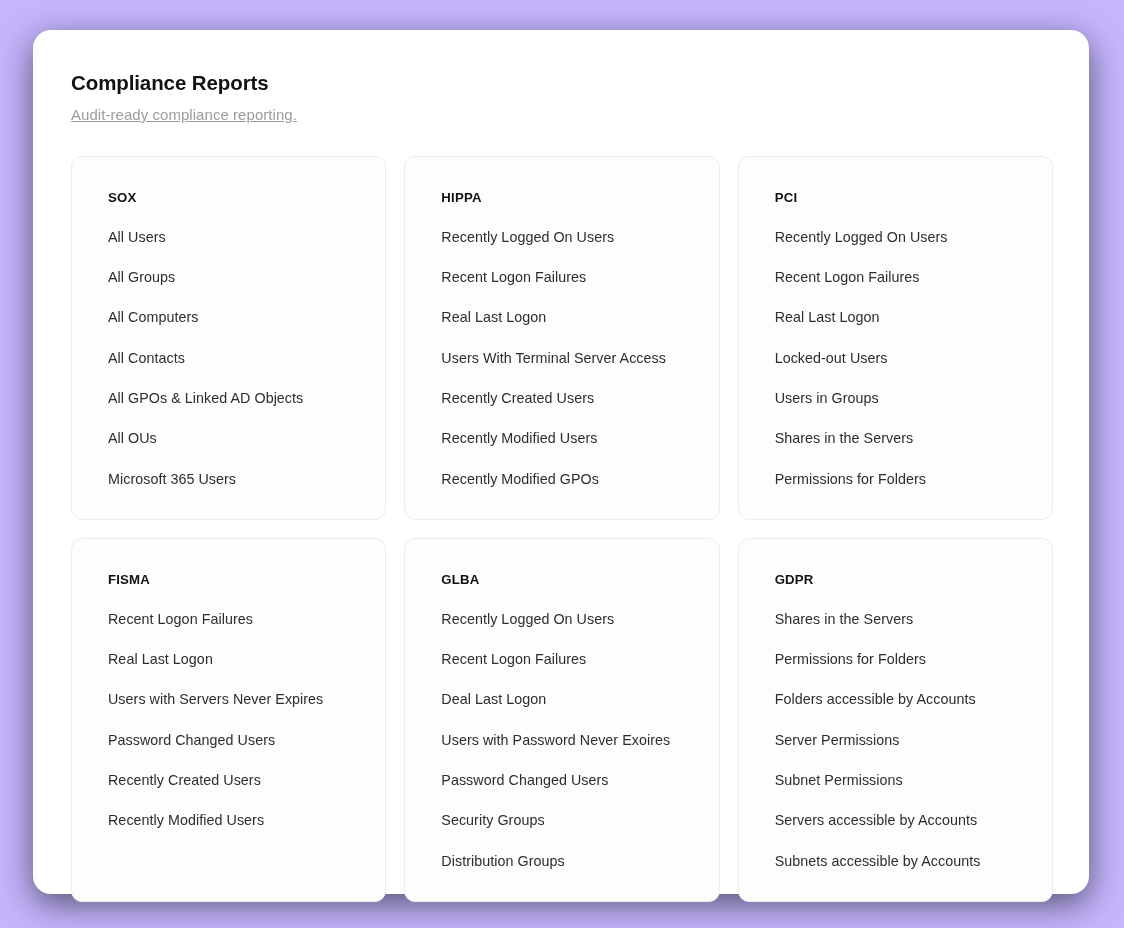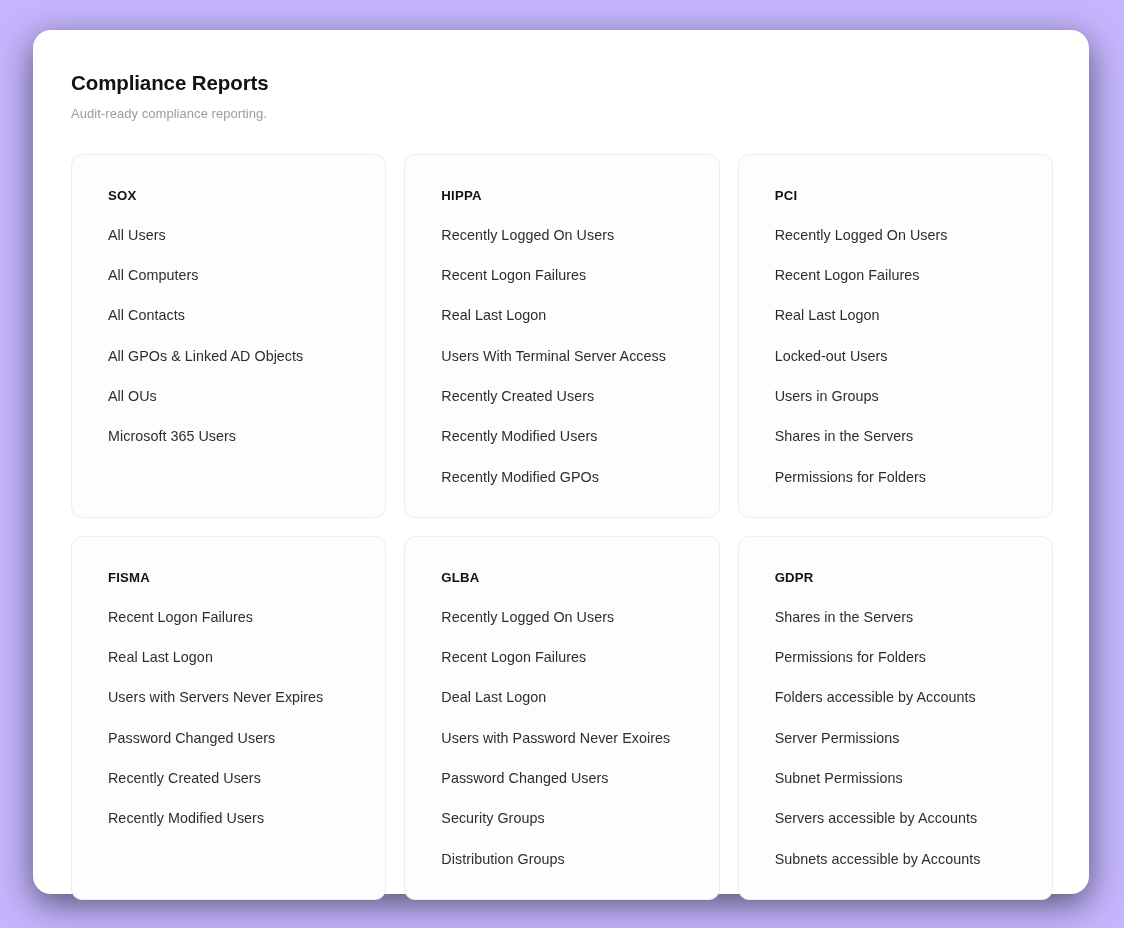--- a/index.html
+++ b/index.html
@@ -39,24 +39,25 @@
   #page-title {
     font-size: 20.5px;
     font-weight: 600;
     color: #111214;
     letter-spacing: -0.1px;
     line-height: 1.2;
   }
 
   #page-subtitle {
     margin-top: 10px;
-    font-size: 13px;
+    font-size: 15px;
     font-weight: 400;
     color: #9c9ca0;
     letter-spacing: 0.05px;
+    text-decoration: underline;
   }
 
   
   #card-grid {
     display: grid;
     grid-template-columns: repeat(3, 1fr);
     gap: 18px 18px;
   }
 
   .report-card {
@@ -100,20 +101,21 @@
     <div id="page-header">
       <div id="page-title">Compliance Reports</div>
       <div id="page-subtitle">Audit-ready compliance reporting.</div>
     </div>
 
     <div id="card-grid">
         <div class="report-card">
           <div class="card-heading">SOX</div>
           <ul class="report-list">
             <li class="report-item">All Users</li>
+            <li class="report-item">All Groups</li>
             <li class="report-item">All Computers</li>
             <li class="report-item">All Contacts</li>
             <li class="report-item">All GPOs &amp; Linked AD Objects</li>
             <li class="report-item">All OUs</li>
             <li class="report-item">Microsoft 365 Users</li>
           </ul>
         </div>
         <div class="report-card">
           <div class="card-heading">HIPPA</div>
           <ul class="report-list">

